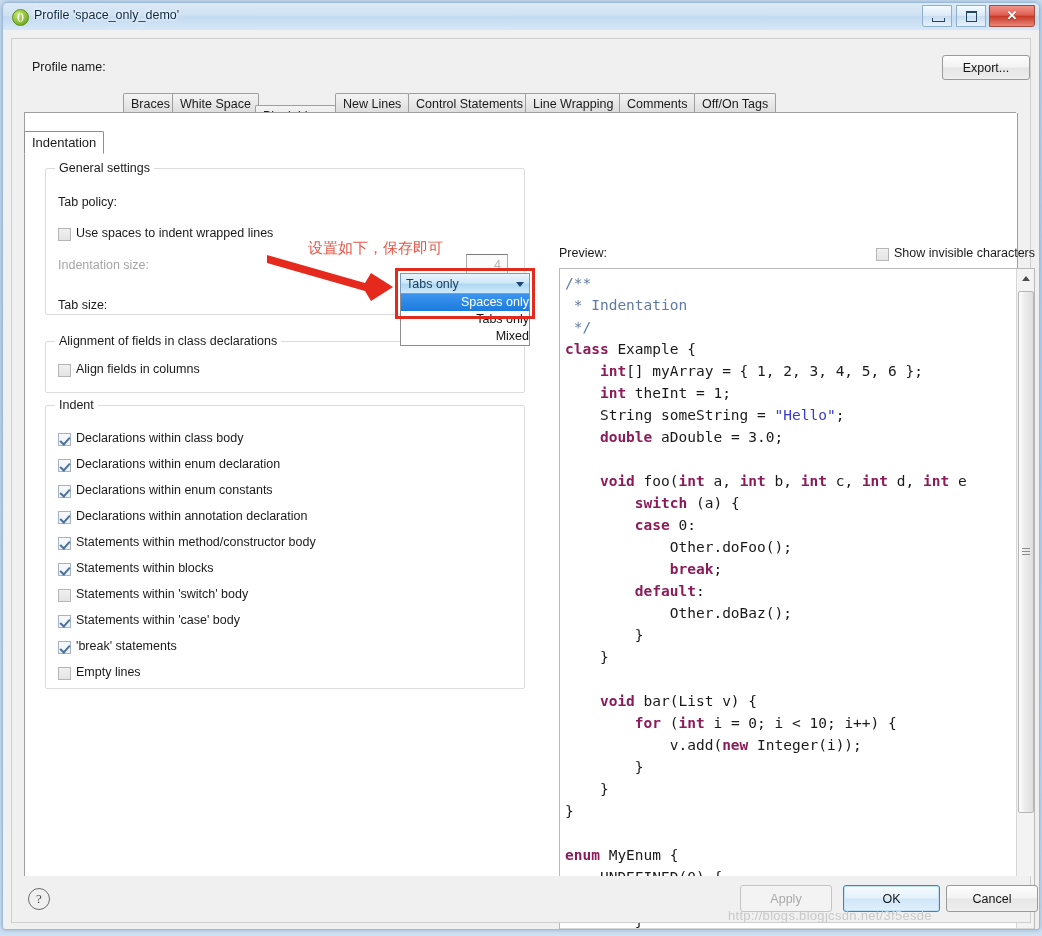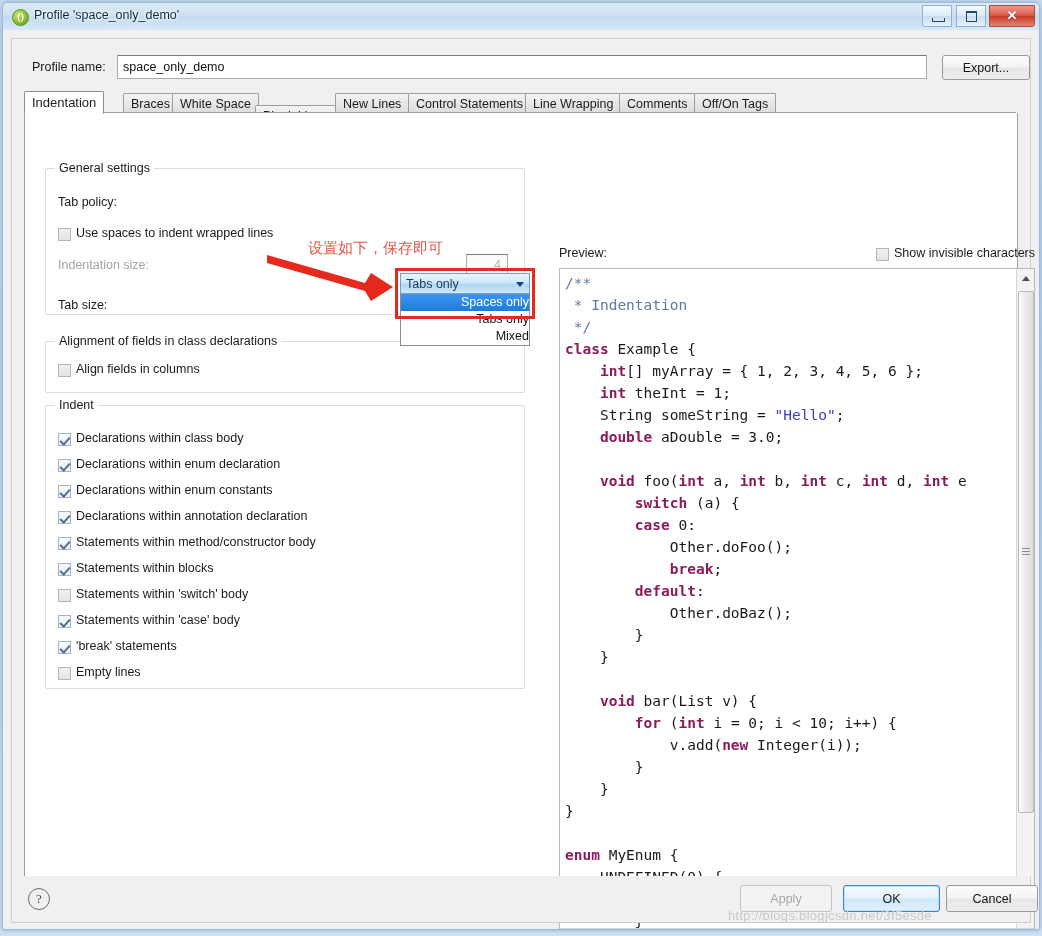--- a/index.html
+++ b/index.html
@@ -393,26 +393,25 @@
         <div class="wbtn"><span class="max-box"></span></div>
         <div class="wbtn close"><span class="glyph">✕</span></div>
       </div>
     </div>
 
     <div class="dialog-body">
       <div class="content-pane">
 
         <div class="profile-row">
           <div class="profile-label">Profile name:</div>
-          <input class="profile-input" type="text" value="space_only_demo" style="">
           <button class="export-btn">Export...</button>
         </div>
 
         <div class="tabstrip">
-          <div class="tab active" style="left:0px;">Indentation</div>
+          <div class="tab active" style="left:0px;margin-top:40px;">Indentation</div>
           <div class="tab" style="left:99px;">Braces</div>
           <div class="tab" style="left:148px;">White Space</div>
           <div class="tab" style="left:231px;margin-top:12px;">Blank Lines</div>
           <div class="tab" style="left:311px;">New Lines</div>
           <div class="tab" style="left:384px;">Control Statements</div>
           <div class="tab" style="left:501px;">Line Wrapping</div>
           <div class="tab" style="left:595px;">Comments</div>
           <div class="tab" style="left:670px;">Off/On Tags</div>
         </div>
         <div class="tab-underline"></div>

